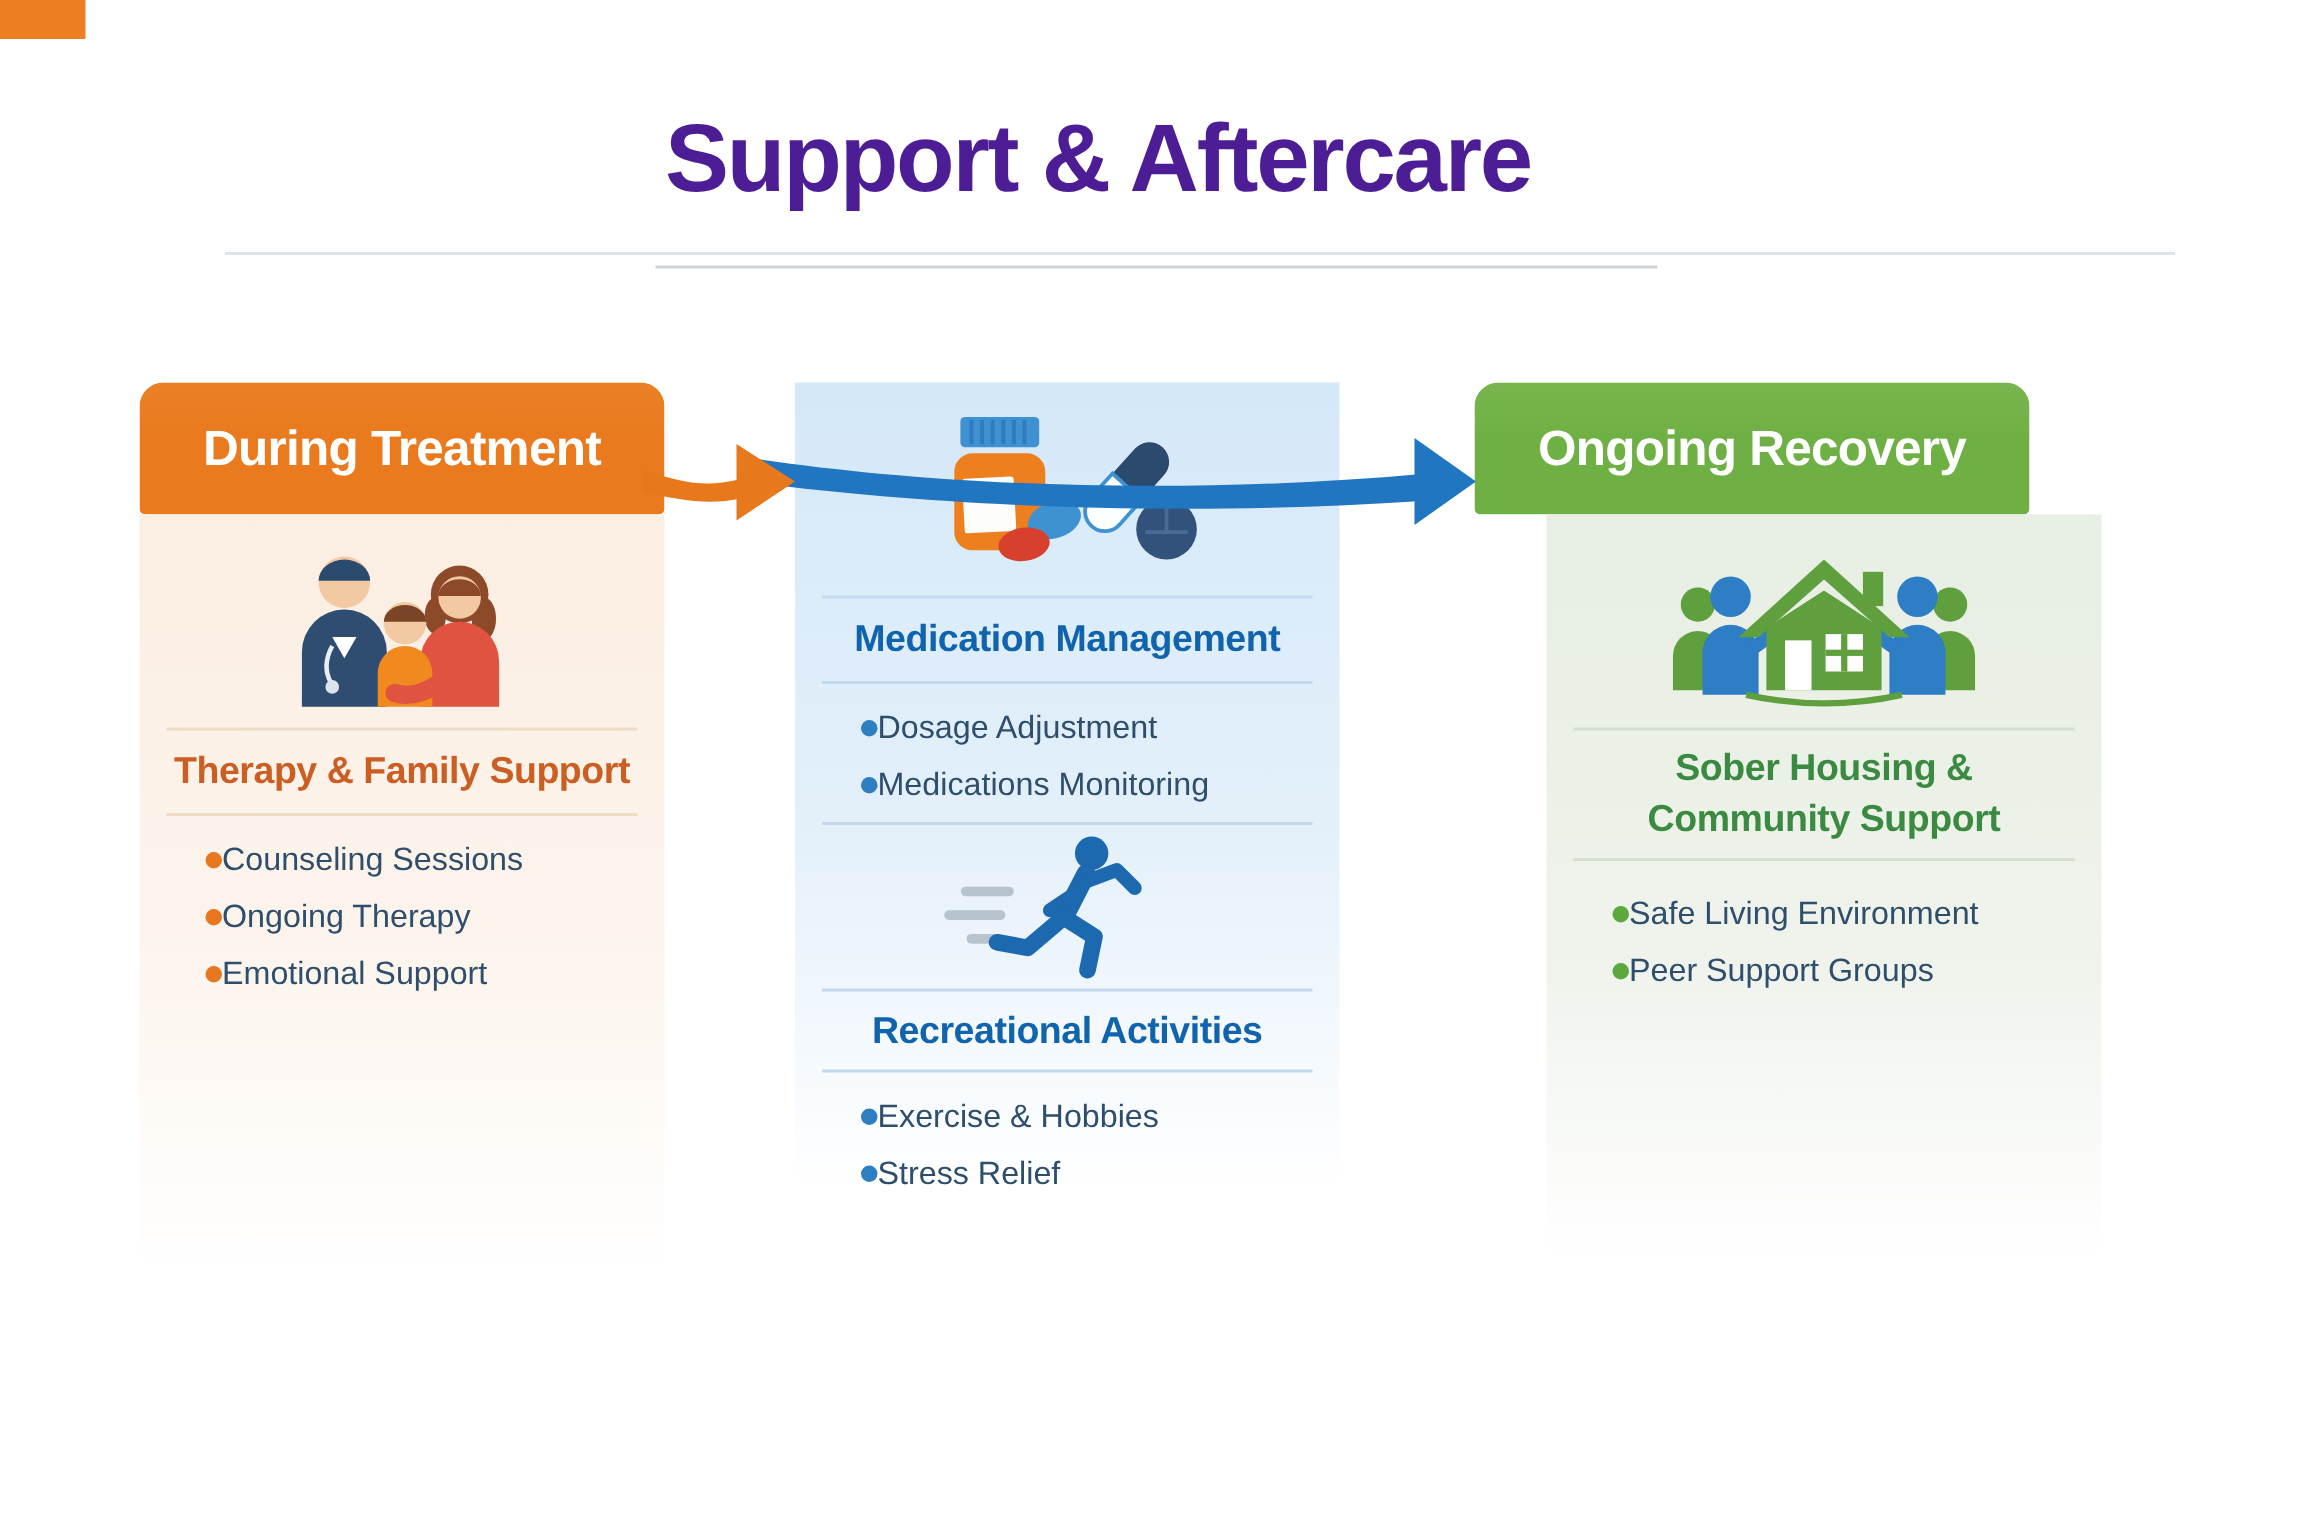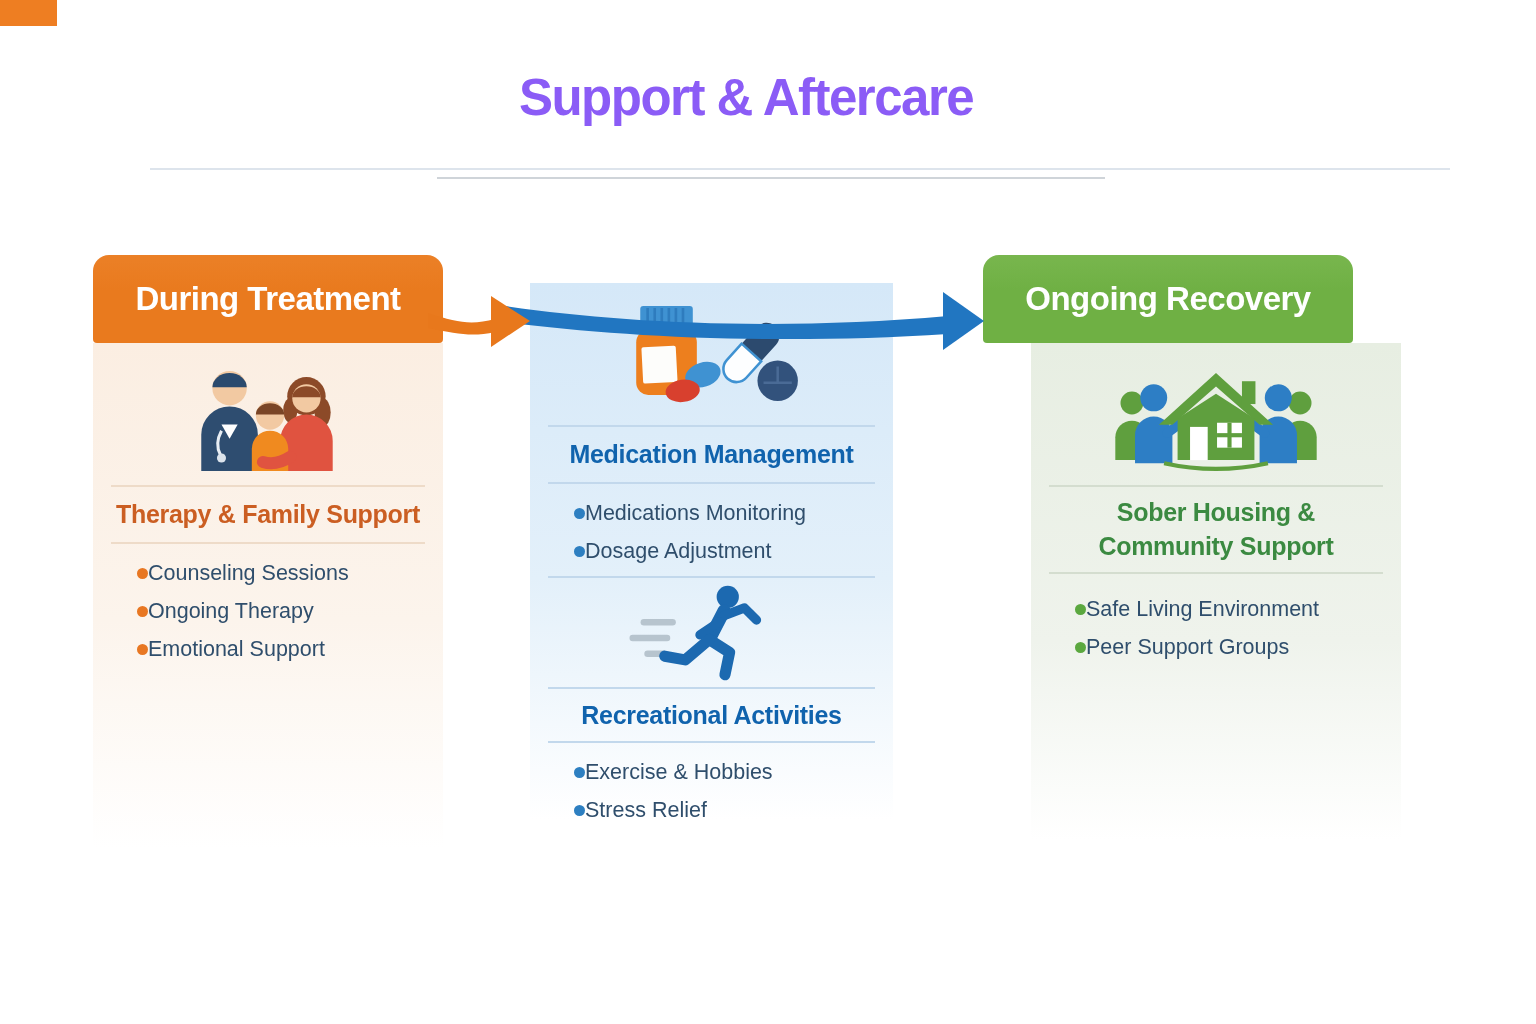--- a/index.html
+++ b/index.html
@@ -9,23 +9,22 @@
     font-family:"Liberation Sans", sans-serif;
   }
 
   
   .corner-mark { position:absolute; left:0; top:0; width:57px; height:26px; background:#ee7e22; }
 
   
   .page-title {
     position:absolute; top:68px; left:0; width:1464px;
     margin:0; text-align:center;
-    font-size:51px; font-weight:bold; letter-spacing:-1.5px;
-    color:#8b5cf6;
-    padding-left:14px;
+    font-size:64px; font-weight:bold; letter-spacing:-1.5px;
+    color:#4c1d95;
   }
   .title-rule  { position:absolute; top:168px; left:150px; right:86px; height:2px; background:#dde4ec; }
   .title-rule2 { position:absolute; top:177px; left:437px; width:668px; height:2px; background:#cfd4d9; }
 
   
   .col { position:absolute; top:255px; }
   .col1 { left:93px;  width:350px; }
   .col2 { left:530px; width:363px; }
   .col3 { left:983px; width:370px; }
 
@@ -34,21 +33,21 @@
     display:flex; align-items:center; justify-content:center;
     color:#ffffff; font-size:33px; font-weight:bold; letter-spacing:-0.5px;
   }
   .col2 .col-header { height:85px; }
   .hdr-orange { background:linear-gradient(180deg,#f2924040 0%, transparent 40%), #e97a1e; }
   .hdr-blue   { background:linear-gradient(180deg,#6db0e040 0%, transparent 40%), #3e92d1; }
   .hdr-green  { background:linear-gradient(180deg,#93c86a40 0%, transparent 40%), #6fb044; }
 
   .col-body { width:100%; }
   .col1 .col-body { height:505px; background:linear-gradient(180deg,#fbeee2 0%,#fcf4ec 55%,rgba(253,250,246,0) 100%); }
-  .col2 .col-body { height:537px; background:linear-gradient(180deg,#d5e8f8 0%,#e3f0fa 55%,rgba(245,250,253,0) 100%);margin-top:28px; }
+  .col2 .col-body { height:537px; background:linear-gradient(180deg,#d5e8f8 0%,#e3f0fa 55%,rgba(245,250,253,0) 100%); }
   .col3 .col-body { height:497px; background:linear-gradient(180deg,#e7eee2 0%,#eff3ec 60%,rgba(250,251,249,0) 100%);margin-left:48px; }
 
   .rule { height:2px; margin:0 18px; }
   .col1 .rule { background:#eedbc8; }
   .col2 .rule { background:#c2d8ec; }
   .col3 .rule { background:#d4ddcf; }
 
   .icon-wrap  { height:138px; display:flex; align-items:center; justify-content:center; padding-top:4px; }
   .icon-wrap2 { height:109px; display:flex; align-items:center; justify-content:center; }
 
@@ -157,25 +156,25 @@
             <path d="M121,54 v22 a13,13 0 0 0 26,0 v-22 z" fill="#fdfeff" stroke="#3f92d2" stroke-width="2.5"></path>
           </g>
         </svg>
       </div>
       <div class="rule"></div>
       <h2 class="sec-title t-blue">Medication Management</h2>
       <div class="rule"></div>
       <ul class="bullets" style="padding-bottom:6px;">
         <li>
             <span class="dot dot-blue"></span>
+            <span>Dosage Adjustment</span>
+          </li>
+        <li>
+            <span class="dot dot-blue"></span>
             <span>Medications Monitoring</span>
-          </li>
-        <li>
-            <span class="dot dot-blue"></span>
-            <span>Dosage Adjustment</span>
           </li>
       </ul>
       <div class="rule"></div>
       <div class="icon-wrap2">
         <svg width="180" height="102" viewBox="0 0 190 110">
           <rect x="18" y="40" width="38" height="7" rx="3.5" fill="#b7c4ce"></rect>
           <rect x="6" y="57" width="44" height="7" rx="3.5" fill="#b7c4ce"></rect>
           <rect x="22" y="74" width="24" height="7" rx="3.5" fill="#b7c4ce"></rect>
           <g stroke="#1c69b0" fill="none" stroke-linecap="round" stroke-linejoin="round">
             <circle cx="112" cy="16" r="12" fill="#1c69b0" stroke="none"></circle>

